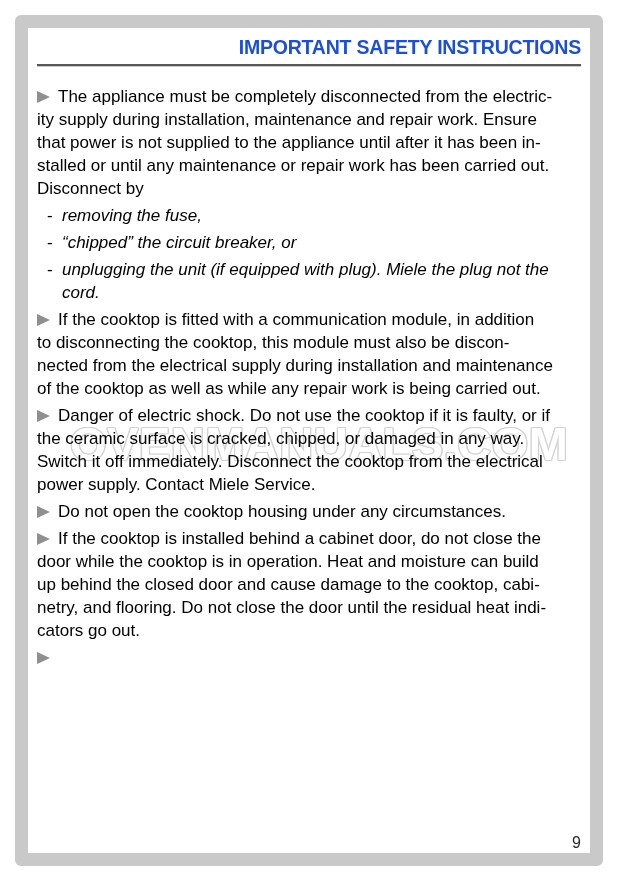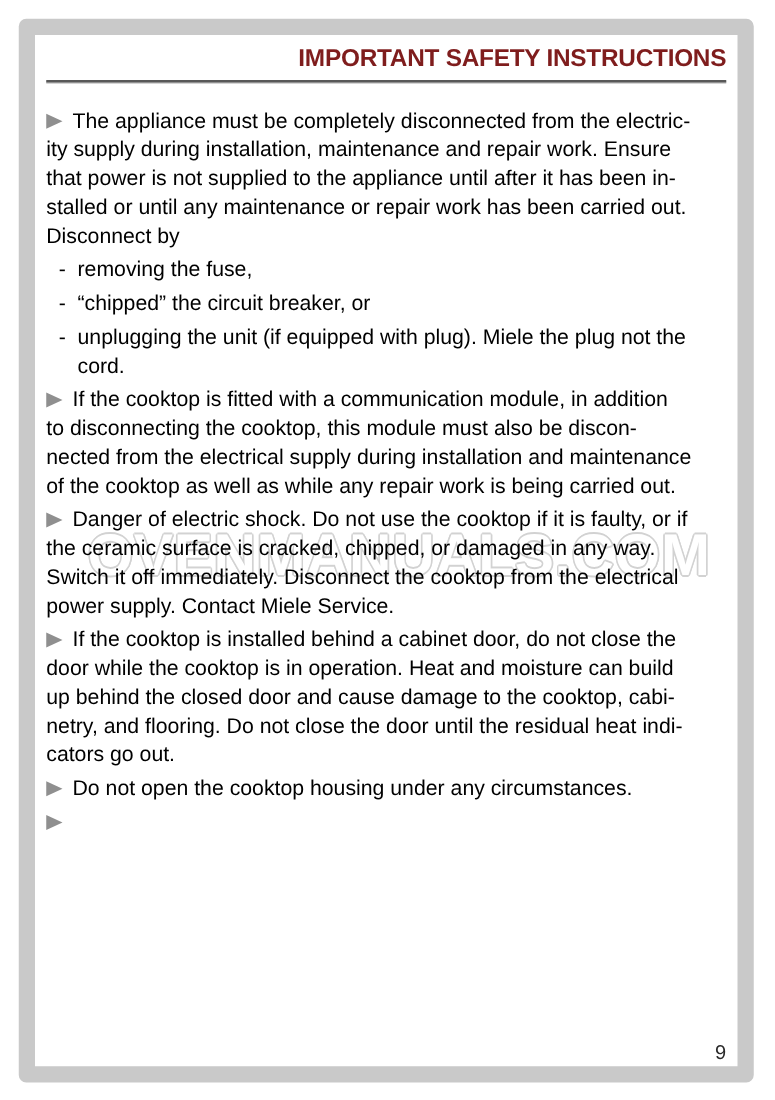--- a/index.html
+++ b/index.html
@@ -50,21 +50,21 @@
   }
   .content-layer {
     position: relative;
     z-index: 1;
   }
   h1.title {
     margin: 0;
     font-size: 19.5px;
     font-weight: bold;
     letter-spacing: -0.2px;
-    color: #7f1d1d;
+    color: #1d4ed8;
     text-align: right;
     line-height: 22px;
   }
   .rule {
     height: 2px;
     background: #585858;
     box-shadow: 0 1px 0 #c8c8c8;
     margin-top: 6px;
   }
   main.blocks {
@@ -91,20 +91,21 @@
   }
   .para.dash {
     display: flex;
     padding-left: 10px;
   }
   .dash-marker {
     flex: 0 0 15px;
   }
   .para.dash .ptext {
     flex: 1;
+    font-style: italic;
   }
   .page-number {
     position: absolute;
     right: 9px;
     bottom: 1px;
     font-size: 16px;
     color: #2a2a2a;
     z-index: 1;
   }
 </style>
@@ -154,29 +155,29 @@
   </div>
 
   <div class="para lead">
     <span class="tri"></span><span class="ptext">Danger of electric shock. Do not use the cooktop if it is faulty, or if
 the ceramic surface is cracked, chipped, or damaged in any way.
 Switch it off immediately. Disconnect the cooktop from the electrical
 power supply. Contact Miele Service.</span>
   </div>
 
   <div class="para lead">
+    <span class="tri"></span><span class="ptext">Do not open the cooktop housing under any circumstances.</span>
+  </div>
+
+  <div class="para lead">
     <span class="tri"></span><span class="ptext">If the cooktop is installed behind a cabinet door, do not close the
 door while the cooktop is in operation. Heat and moisture can build
 up behind the closed door and cause damage to the cooktop, cabi-
 netry, and flooring. Do not close the door until the residual heat indi-
 cators go out.</span>
-  </div>
-
-  <div class="para lead">
-    <span class="tri"></span><span class="ptext">Do not open the cooktop housing under any circumstances.</span>
   </div>
 
   <div class="para lead">
     <span class="tri"></span>
   </div>
 </main>
       </div>
 
       <div class="page-number">9</div>
     </div>

